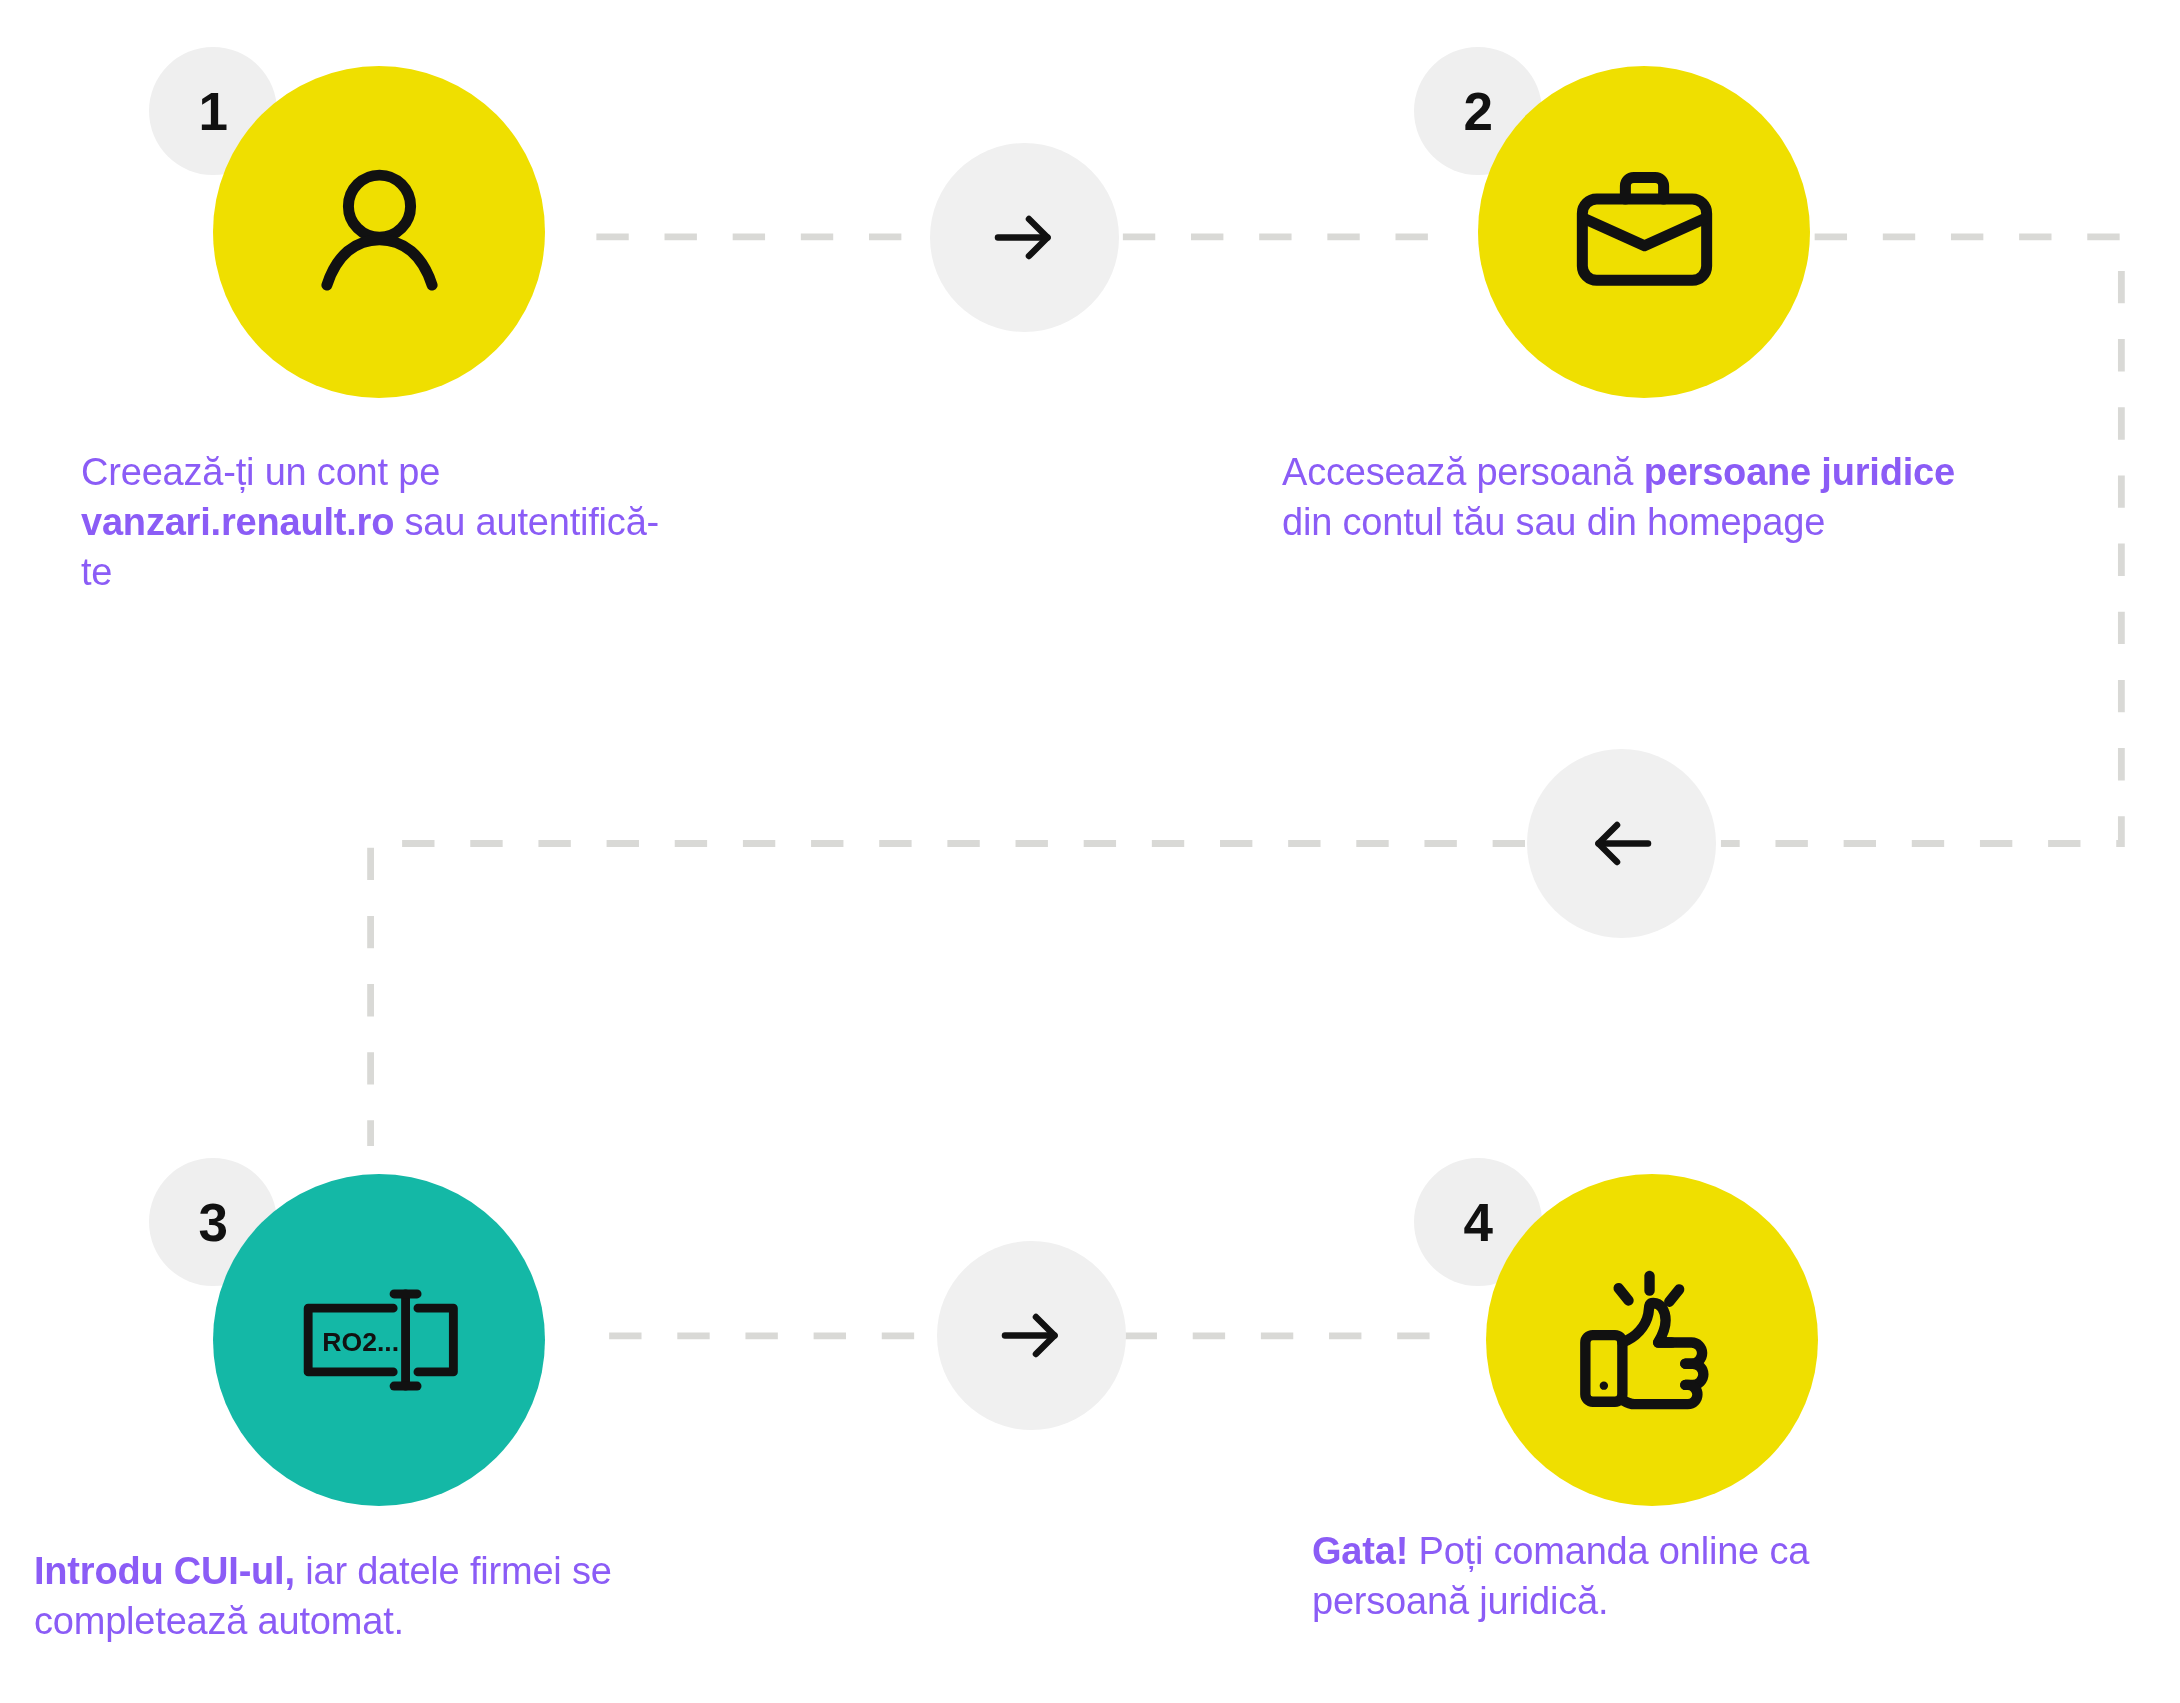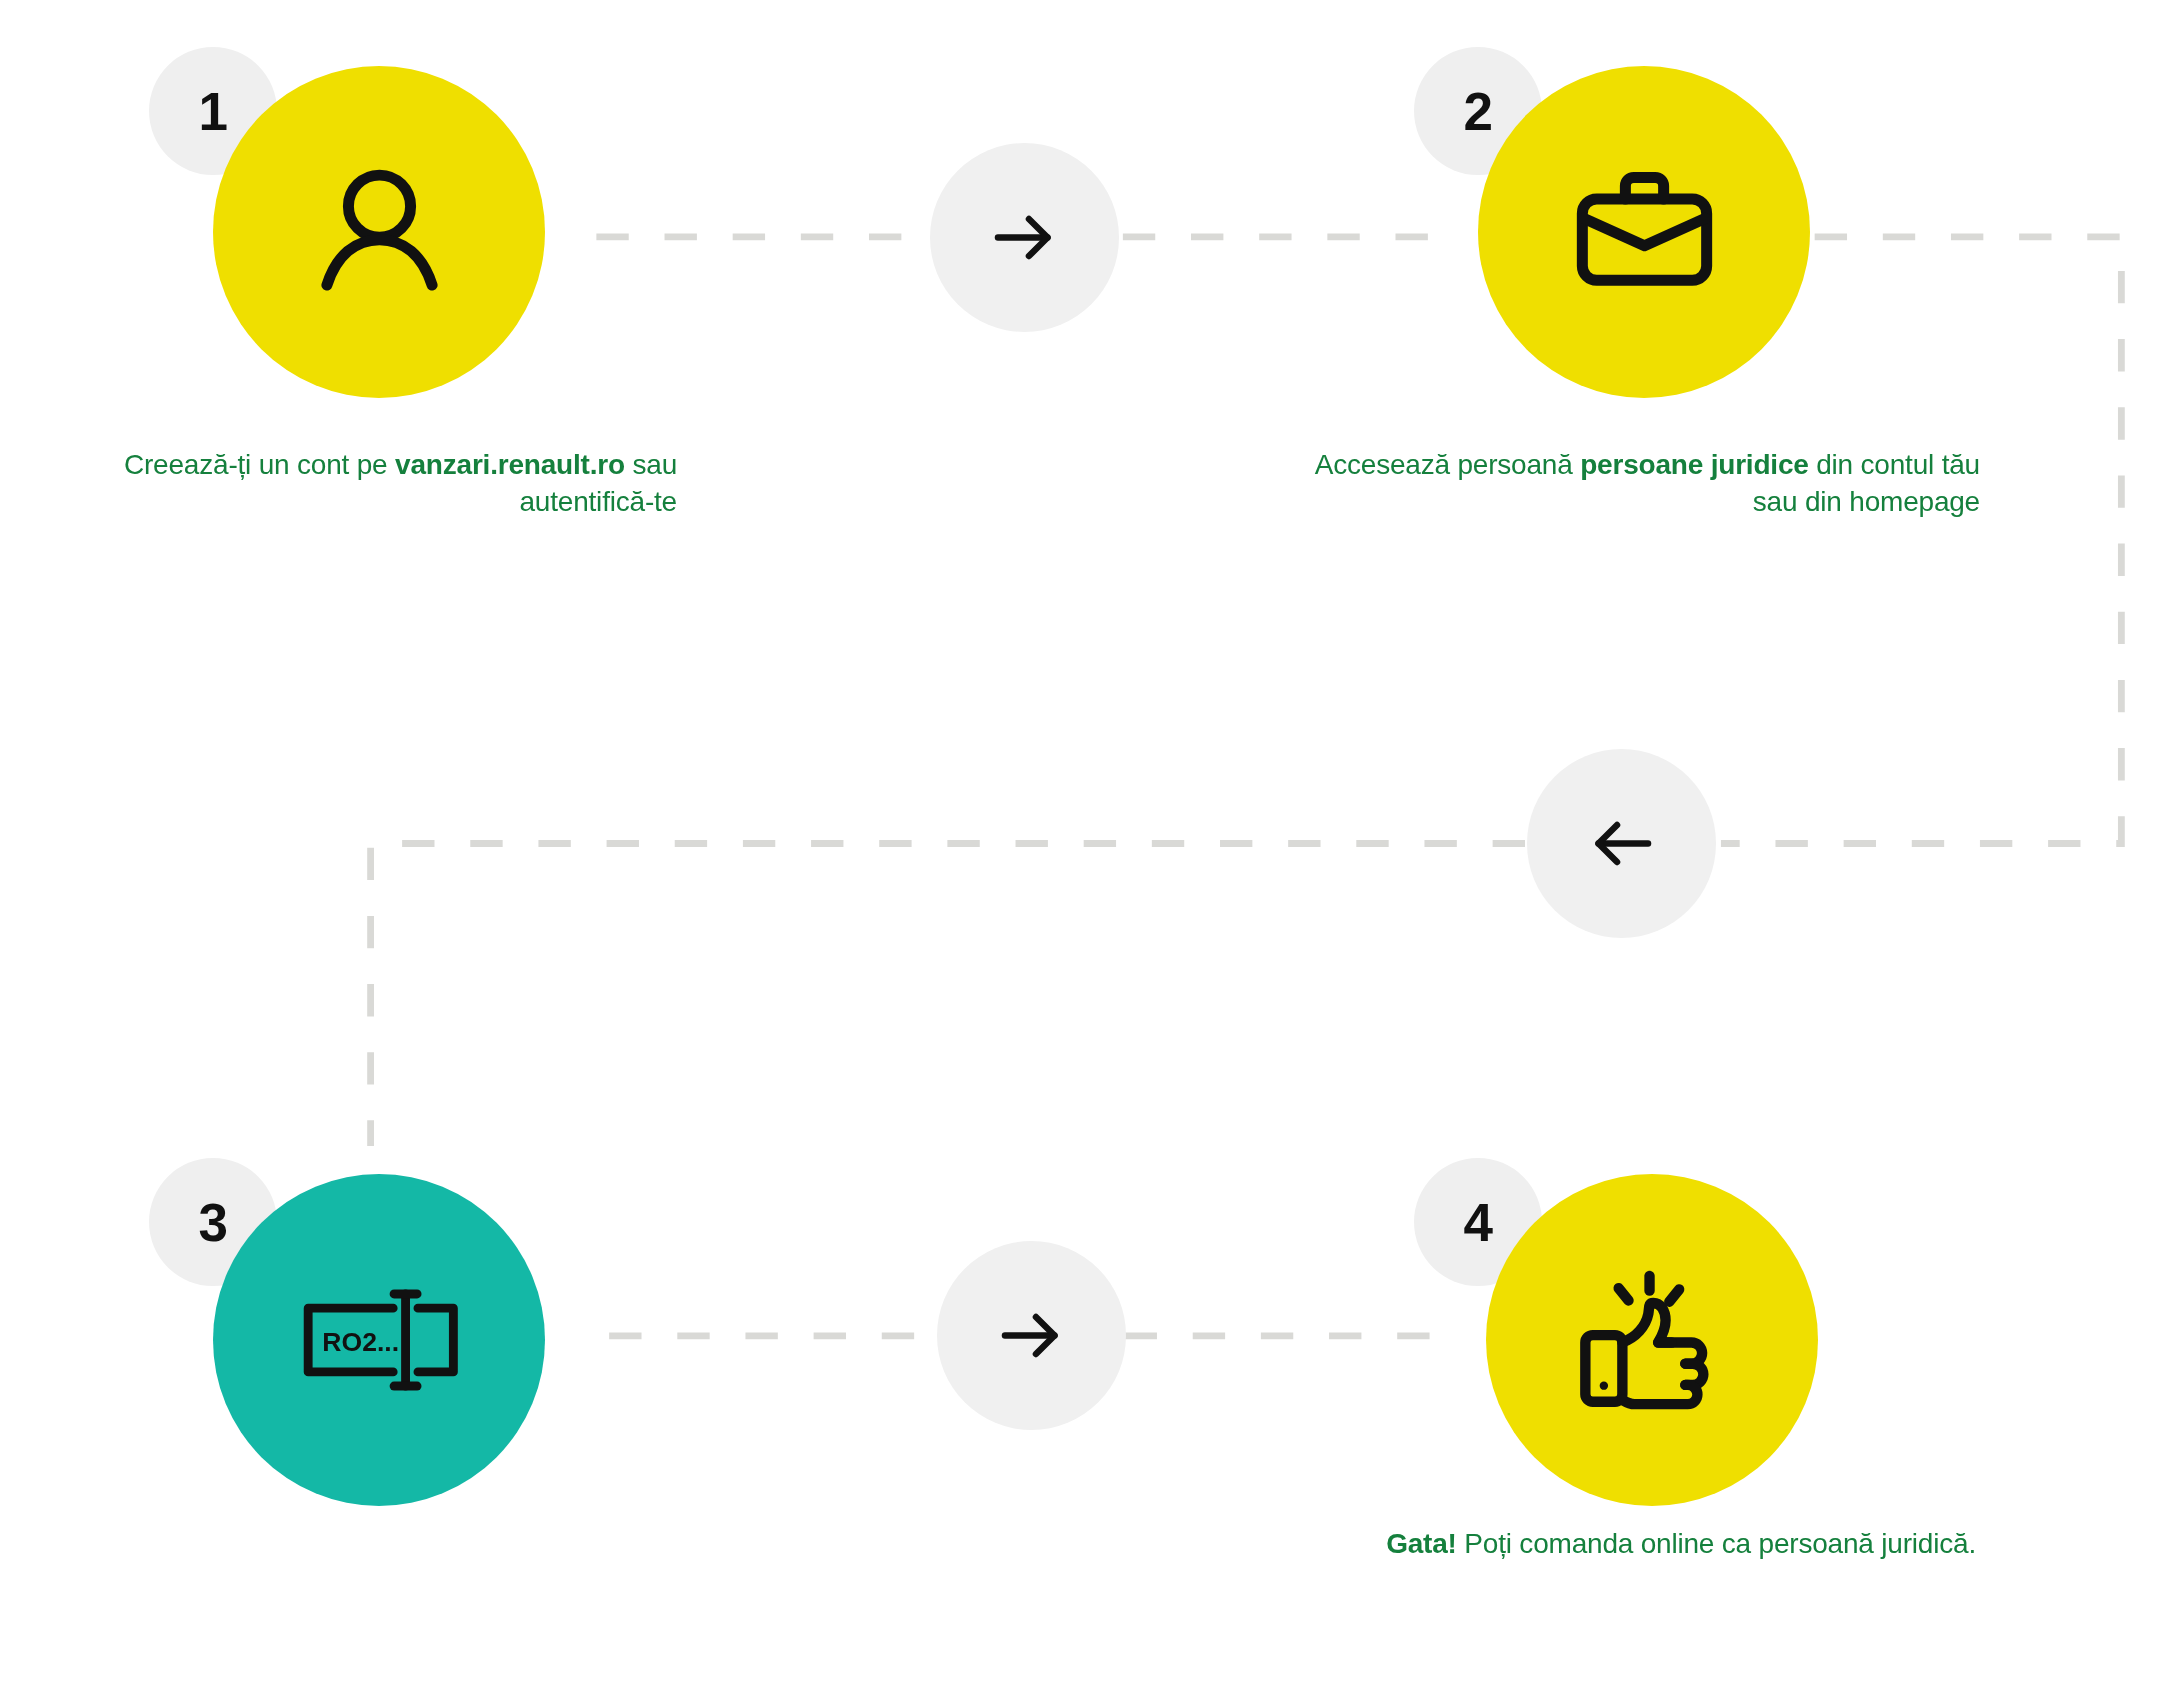--- a/index.html
+++ b/index.html
@@ -48,23 +48,23 @@
     align-items: center;
     justify-content: center;
     z-index: 2;
     font-weight: 700;
     color: #111111;
     letter-spacing: -0.4px;
   }
 
   .step-caption {
     position: absolute;
-    text-align: right;
-    color: #15803d;
-    font-size: 28px;
+    text-align: left;
+    color: #8b5cf6;
+    font-size: 38px;
     line-height: 1.32;
     font-weight: 400;
     letter-spacing: -0.2px;
     z-index: 3;
   }
   .step-caption b {
     font-weight: 700;
   }
 
   
@@ -150,20 +150,23 @@
 
         <path d="M63 6 V58"></path>
         <path d="M56.5 6 H69.5"></path>
         <path d="M56.5 58 H69.5"></path>
 
         <text x="16" y="38" fill="#111111" stroke="none" font-family="Liberation Sans, sans-serif" font-size="15" font-weight="700">RO2...</text>
       </svg>
     </span>
   </div>
 
+  <div class="step-caption" style="left:34px; top:1546px; width:681px;">
+    <span><b>Introdu CUI-ul,</b><span> iar datele firmei se completează automat.</span></span>
+  </div>
 
   <div class="step-badge" style="left:1414px; top:1158px; width:128px; height:128px; background:#EFEFEF; font-size:53px;">
     <span>4</span>
   </div>
 
   <div class="step-disc" style="left:1486px; top:1174px; width:332px; height:332px; background:#EFDF00;">
     <span>
       <svg class="icon-svg" width="158" height="158" viewBox="0 0 64 64" fill="none" stroke="#111111" stroke-width="4.2" stroke-linecap="round" stroke-linejoin="round">
 
         <path d="M31 6 V12"></path>

